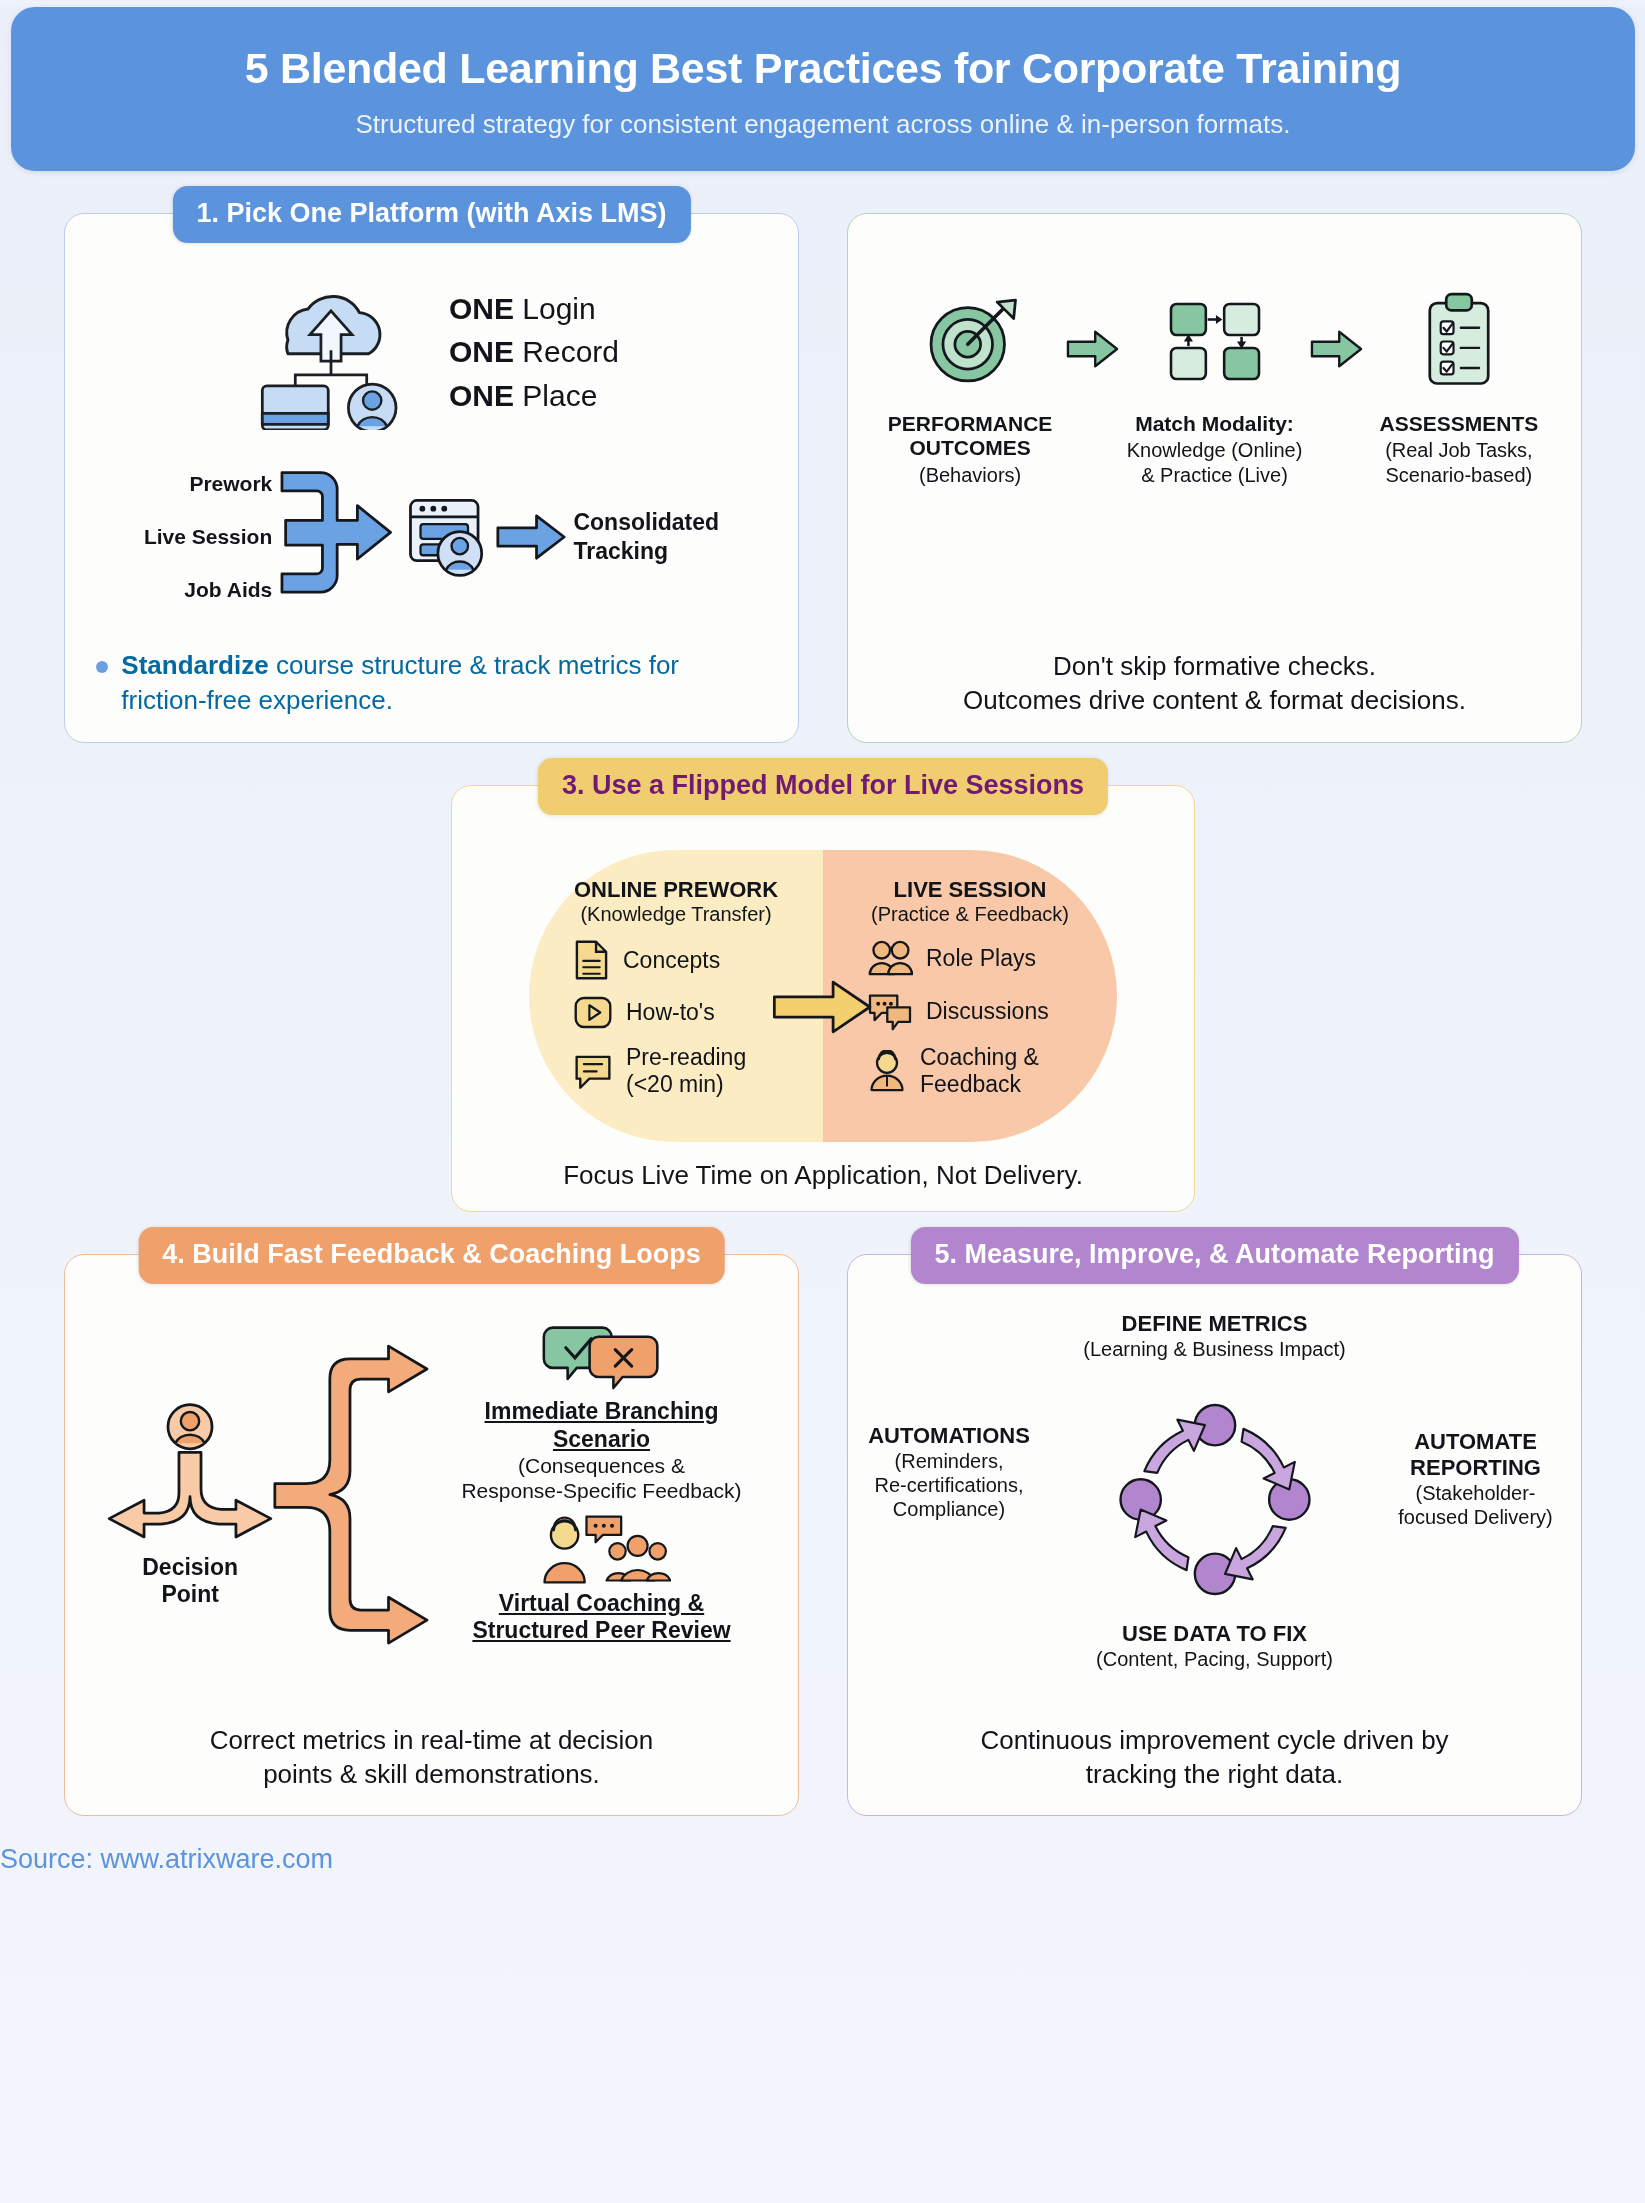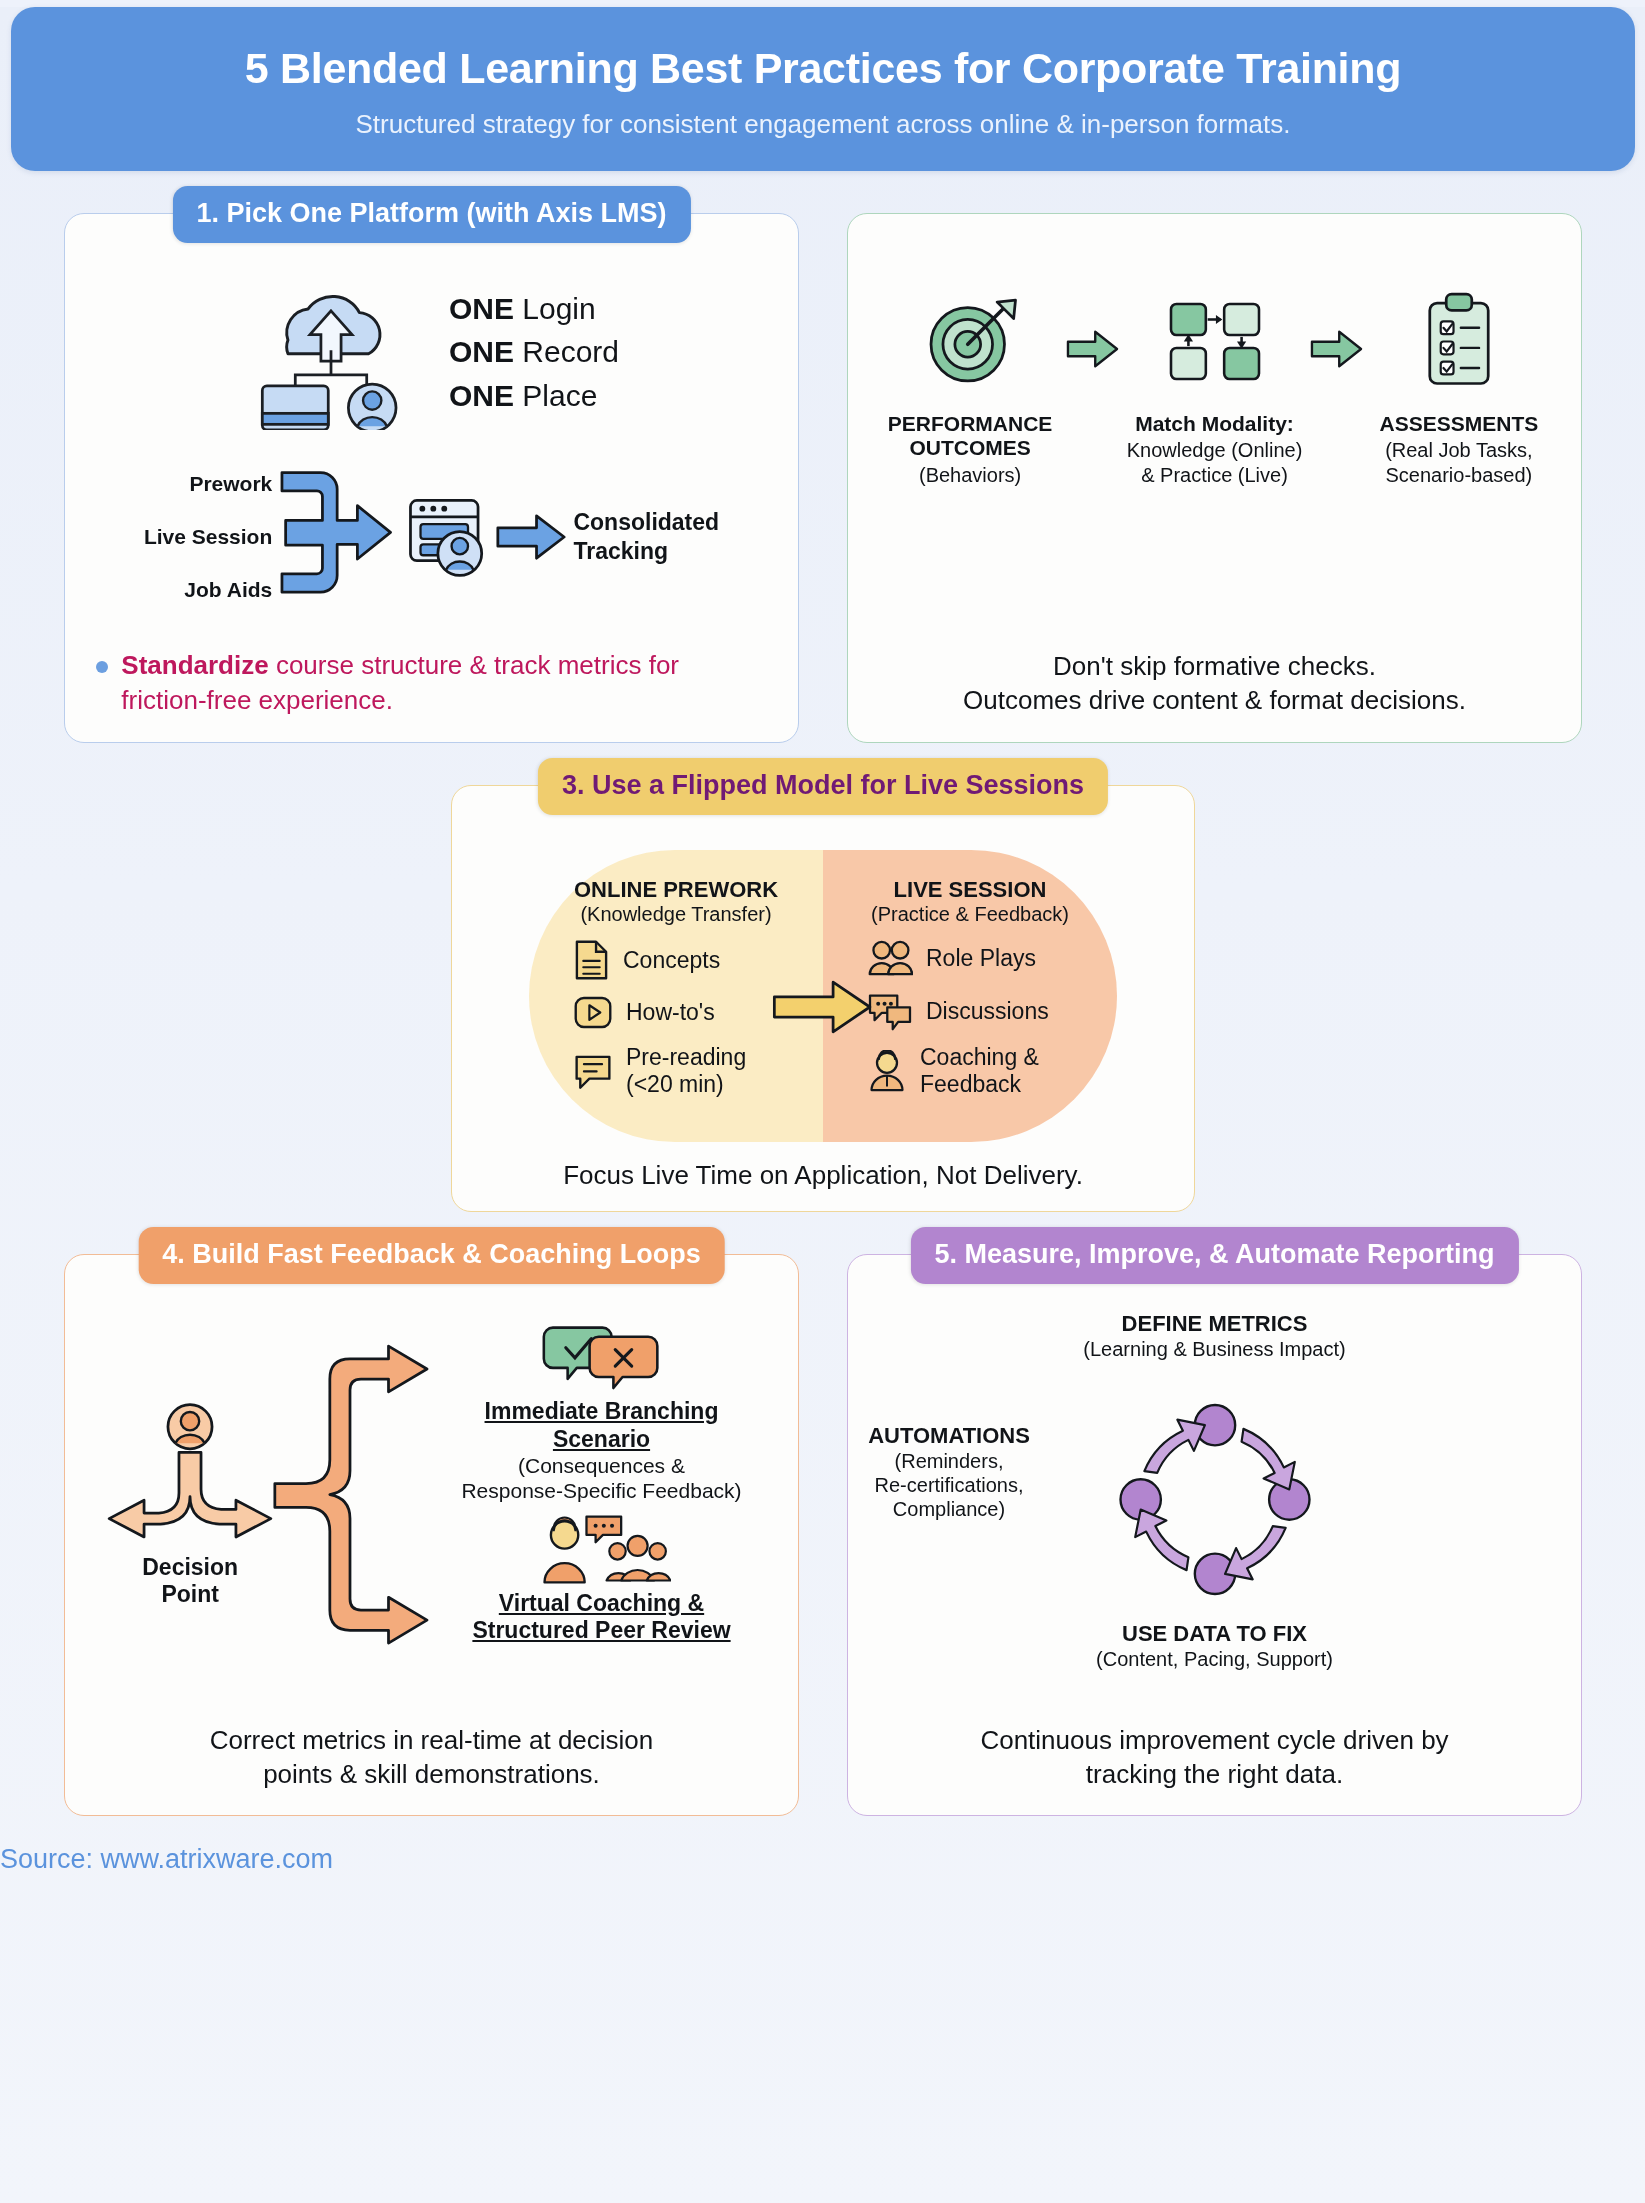--- a/index.html
+++ b/index.html
@@ -115,21 +115,21 @@
   .c1-labels { text-align: left; font-size: 21px; font-weight: bold; color: #111418; line-height: 1; }
   .c1-labels div { height: 53px; display: flex; align-items: center; justify-content: flex-end; }
   .consol { font-size: 23px; font-weight: bold; text-align: left; line-height: 1.25; color: #111418; }
   .bullet-row {
     display: flex;
     gap: 13px;
     margin-top: 31px;
     padding: 0 7.3px;
     font-size: 26px;
     line-height: 1.34;
-    color: #be185d;
+    color: #0369a1;
   }
   .bullet-dot {
     width: 12px; height: 12px; border-radius: 50%;
     background: #6c9fe0; flex: none; margin-top: 13px;
   }
 
   
   .c2-flow {
     display: flex;
     align-items: flex-start;
@@ -528,20 +528,26 @@
           </svg>
         </div>
 
         <div class="cyc-label" style="left:-5.5px; top:112px; width:165px;">
           <div class="t">AUTOMATIONS</div>
           <div class="s">(Reminders,</div>
           <div class="s">Re-certifications,</div>
           <div class="s">Compliance)</div>
         </div>
 
+        <div class="cyc-label" style="right:-5.5px; top:118px; width:174px;">
+          <div class="t">AUTOMATE</div>
+          <div class="t">REPORTING</div>
+          <div class="s">(Stakeholder-</div>
+          <div class="s">focused Delivery)</div>
+        </div>
 
         <div class="cyc-label" style="left:0; right:0; top:310px;">
           <div class="t">USE DATA TO FIX</div>
           <div class="s">(Content, Pacing, Support)</div>
         </div>
       </div>
 
       <div class="card-footnote">
         <div>Continuous improvement cycle driven by</div>
         <div>tracking the right data.</div>

